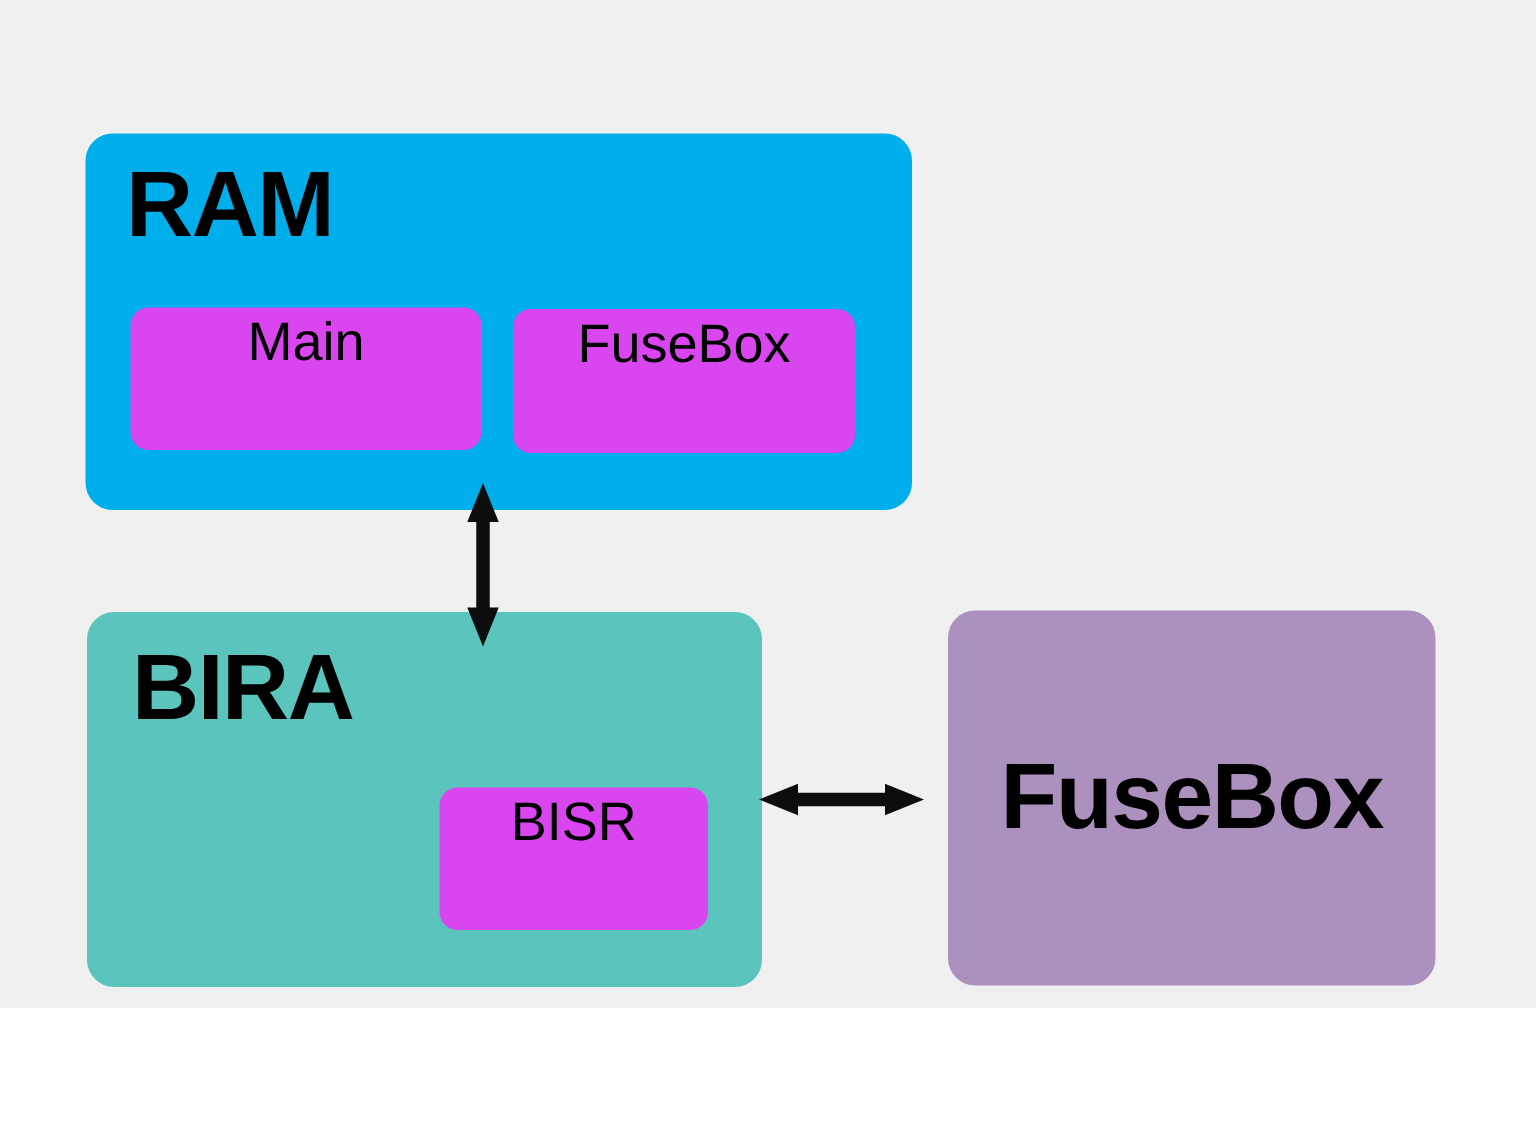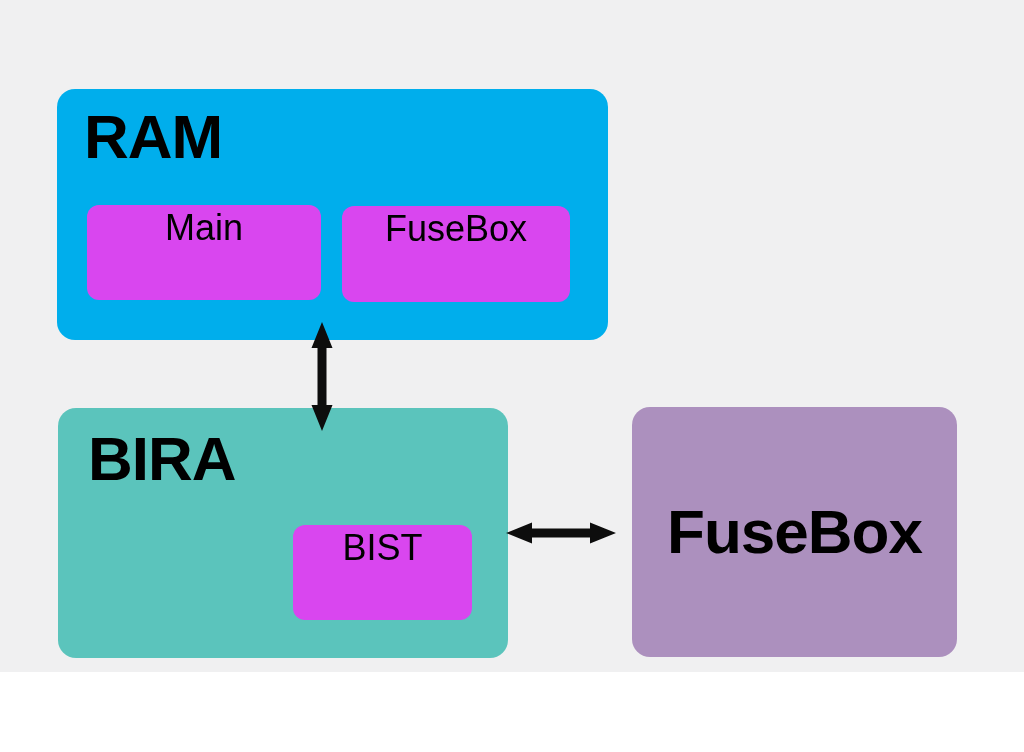--- a/index.html
+++ b/index.html
@@ -78,21 +78,21 @@
       <span>Main</span>
     </div>
     <div class="subbox" id="repair-box">
       <span>FuseBox</span>
     </div>
   </div>
 
   <div class="block" id="bisr-block">
     <div class="block-title" id="bisr-title">BIRA</div>
     <div class="subbox" id="bira-box">
-      <span>BIST</span>
+      <span>BISR</span>
     </div>
   </div>
 
   <div class="block" id="fusebox-block">
     <div class="block-title" id="fusebox-title">FuseBox</div>
   </div>
 
   <svg id="arrow-layer" viewBox="0 0 1024 752" xmlns="http://www.w3.org/2000/svg">
 
     <path d="M 322 322

